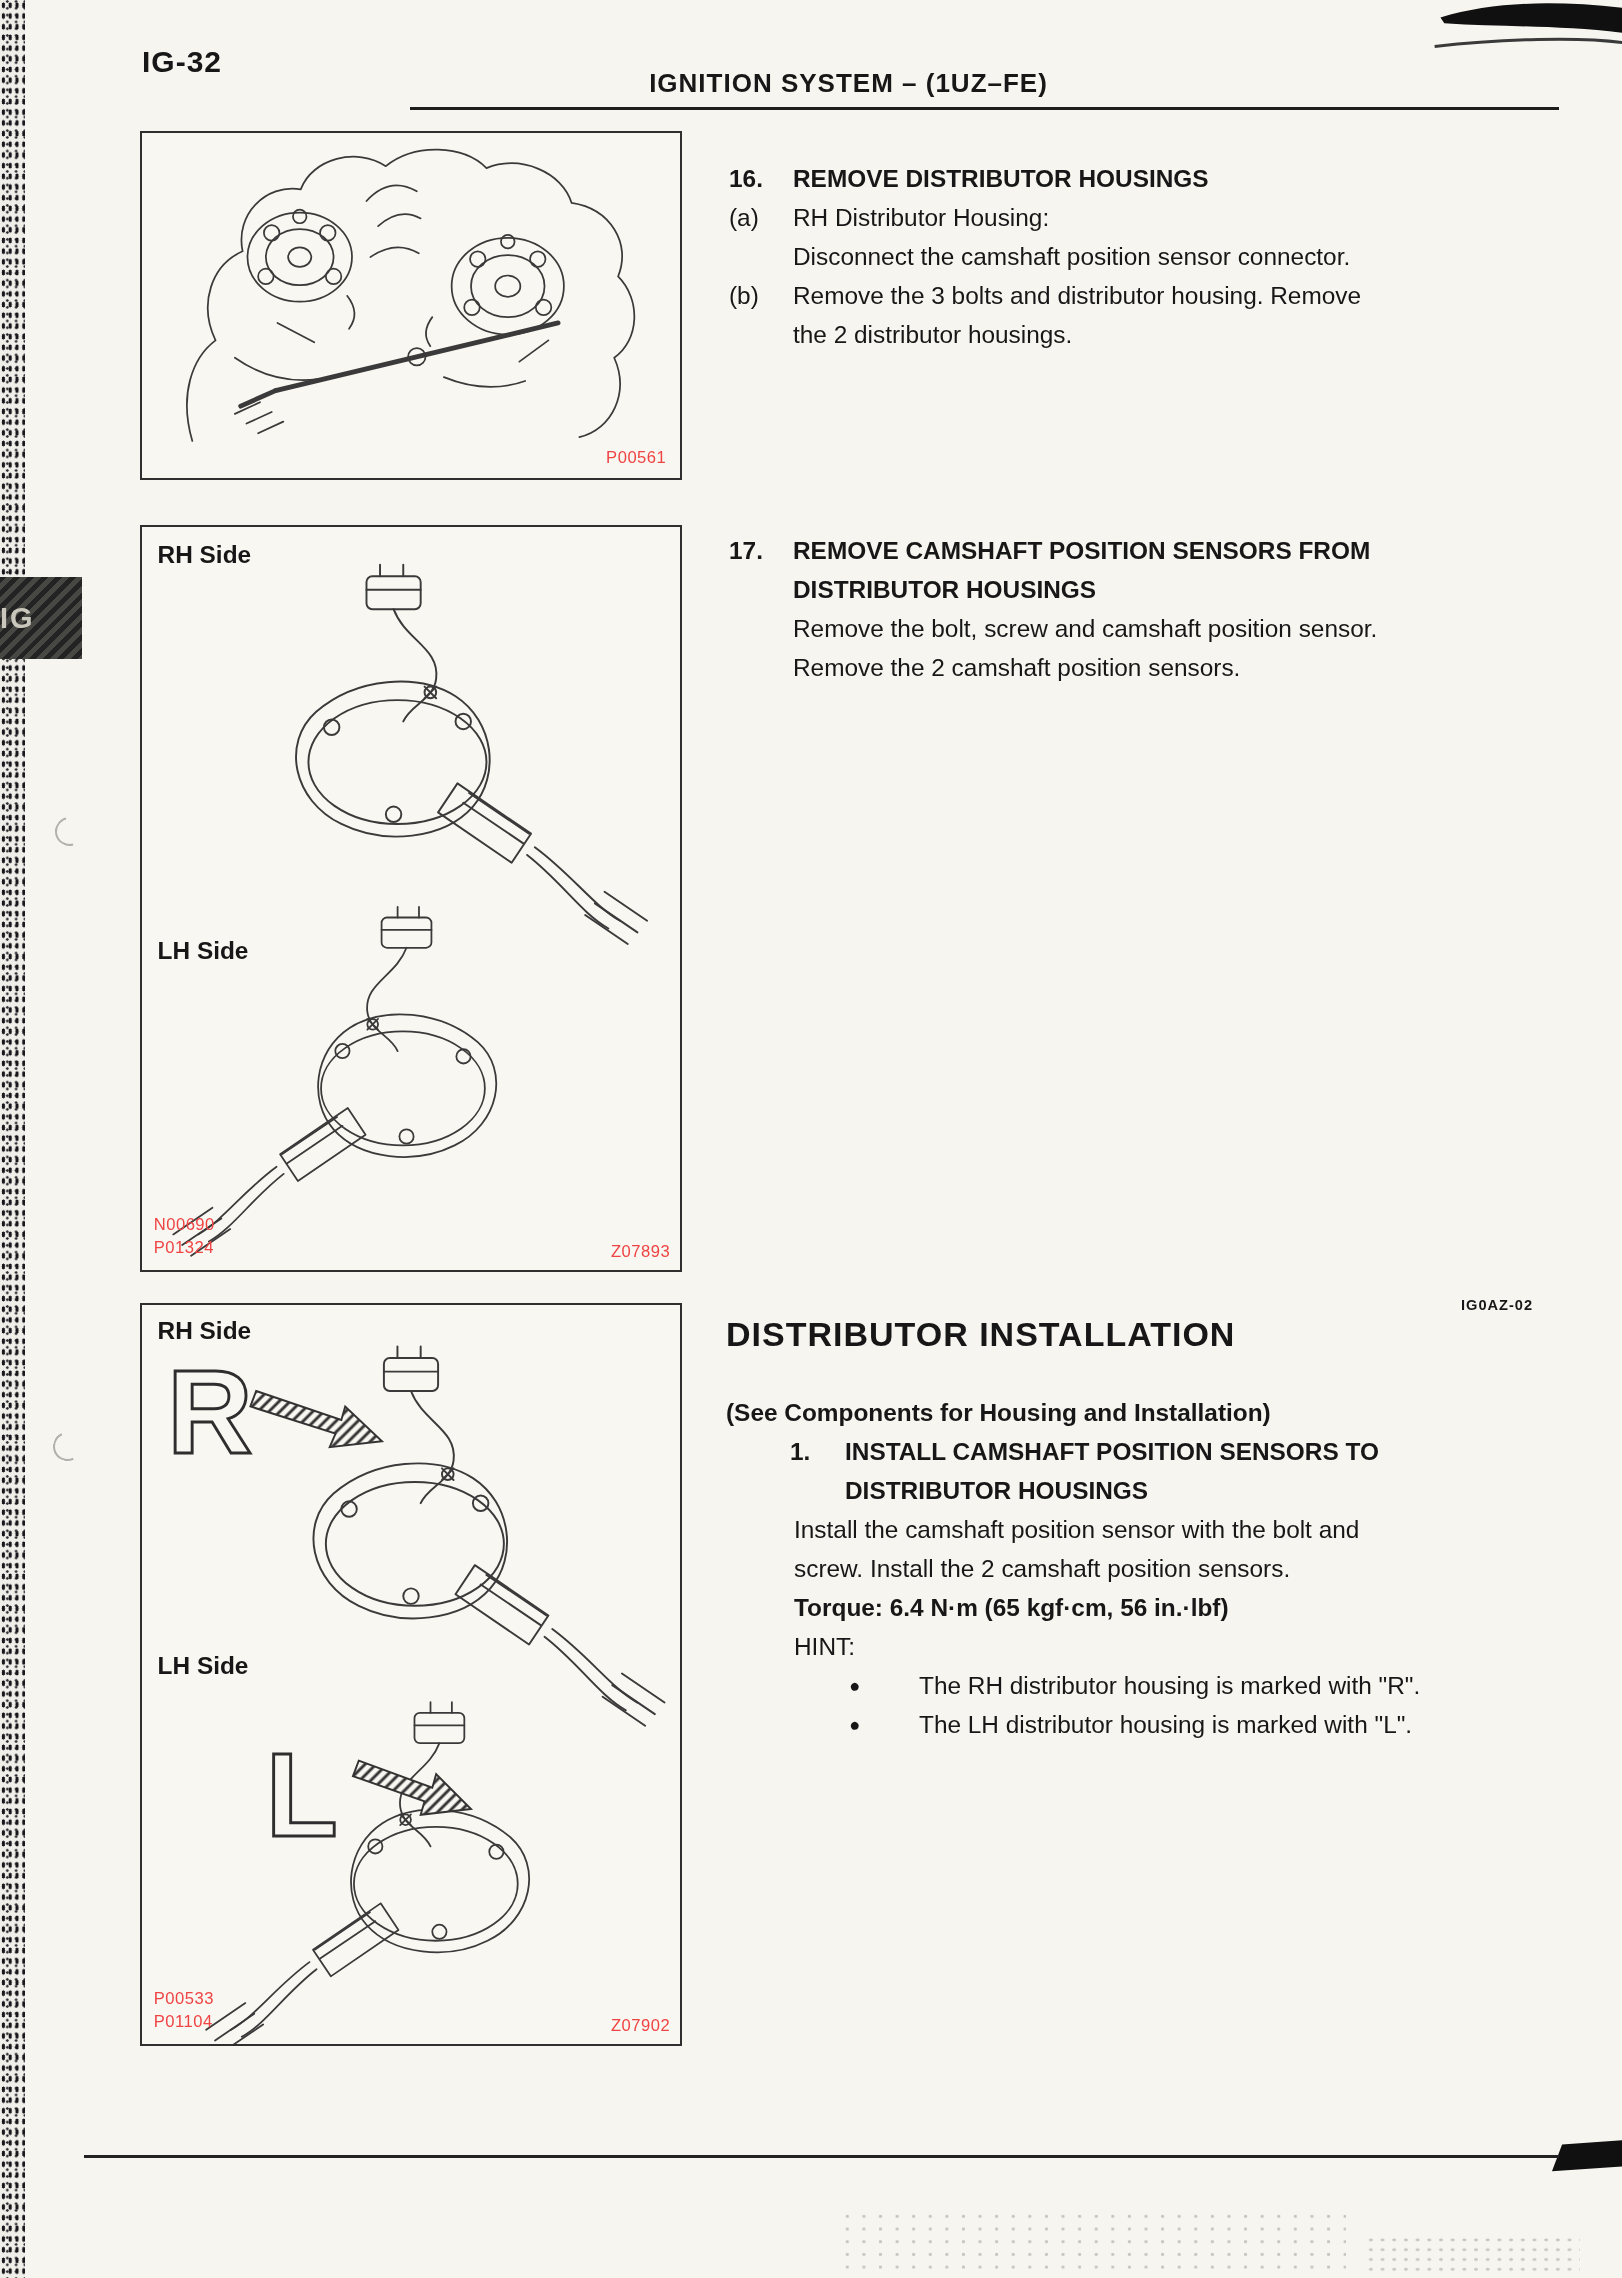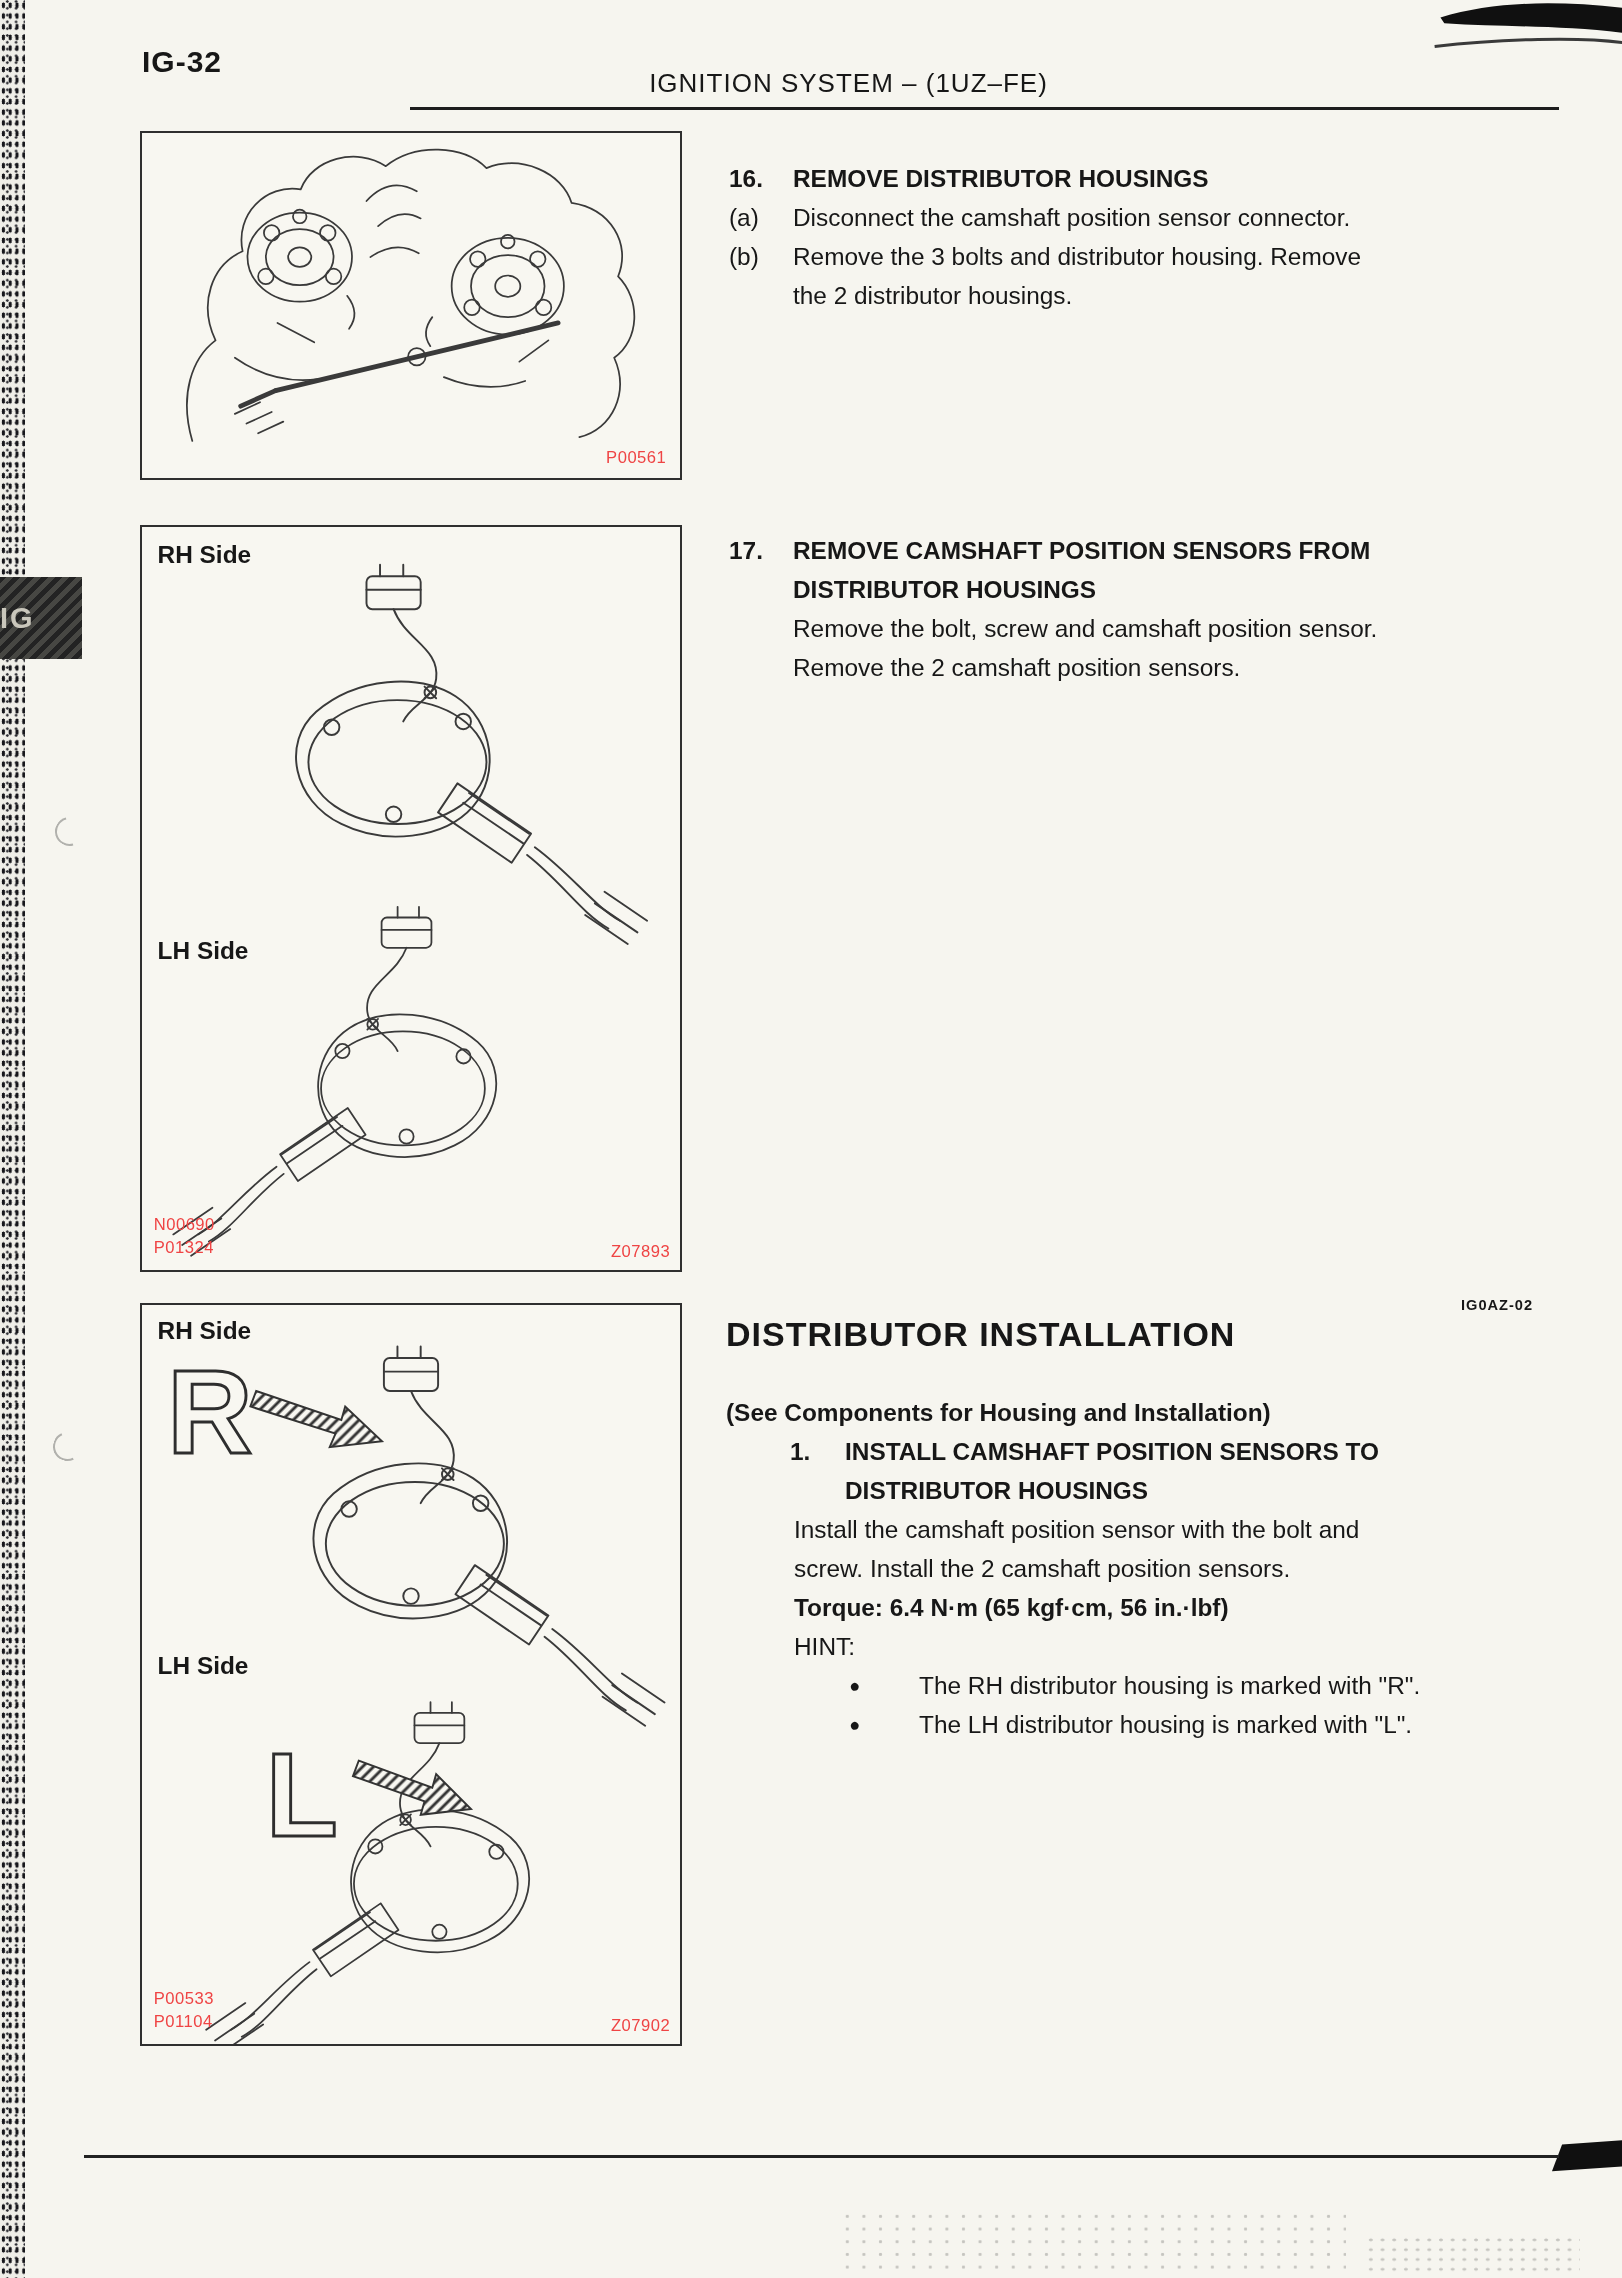--- a/index.html
+++ b/index.html
@@ -34,21 +34,21 @@
   .arc-b{top:1432px;left:53px;transform:rotate(20deg);}
   .speckles{
     position:absolute;background-image:radial-gradient(#5f5f5c 1.5px, transparent 2px);
     background-size:16.6px 12.7px;opacity:.32;
   }
   .spk-a{top:2210px;left:839px;width:507px;height:60px;}
   .spk-b{top:2235px;left:1365px;width:215px;height:39px;background-size:11.7px 9.8px;}
   
   .page-number{position:absolute;top:45px;left:142px;font-size:30px;font-weight:bold;letter-spacing:1px;}
   .header-title{position:absolute;top:68px;left:390px;width:917px;text-align:center;
-    font-size:26px;font-weight:normal;letter-spacing:1px;}
+    font-size:26px;font-weight:bold;letter-spacing:1px;}
   .header-rule{position:absolute;top:107px;left:410px;width:1149px;height:2.9px;background:#1d1d1d;}
   .bottom-rule{position:absolute;top:2155px;left:84px;width:1475px;height:2.9px;background:#222;}
   
   .figure{position:absolute;left:140px;width:542px;border:2px solid #2f2f2f;
     background:#f8f7f1;box-sizing:border-box;}
   #fig1{top:131px;height:349px;}
   #fig2{top:525px;height:747px;}
   #fig3{top:1303px;height:743px;}
   .fig-art{position:absolute;inset:0;width:100%;height:100%;}
   .fig-label{position:absolute;font-size:24.4px;font-weight:bold;}
@@ -213,20 +213,21 @@
   </div>
 
   <div class="sec txt" id="sec16">
     <div class="row">
       <div class="num">16.</div>
       <div class="ttl">REMOVE DISTRIBUTOR HOUSINGS</div>
     </div>
     <div class="row">
       <div class="lbl">(a)</div>
       <div>
+        <div>RH Distributor Housing:</div>
         <div>Disconnect the camshaft position sensor connector.</div>
       </div>
     </div>
     <div class="row">
       <div class="lbl">(b)</div>
       <div>
         <div>Remove the 3 bolts and distributor housing. Remove</div>
         <div>the 2 distributor housings.</div>
       </div>
     </div>

